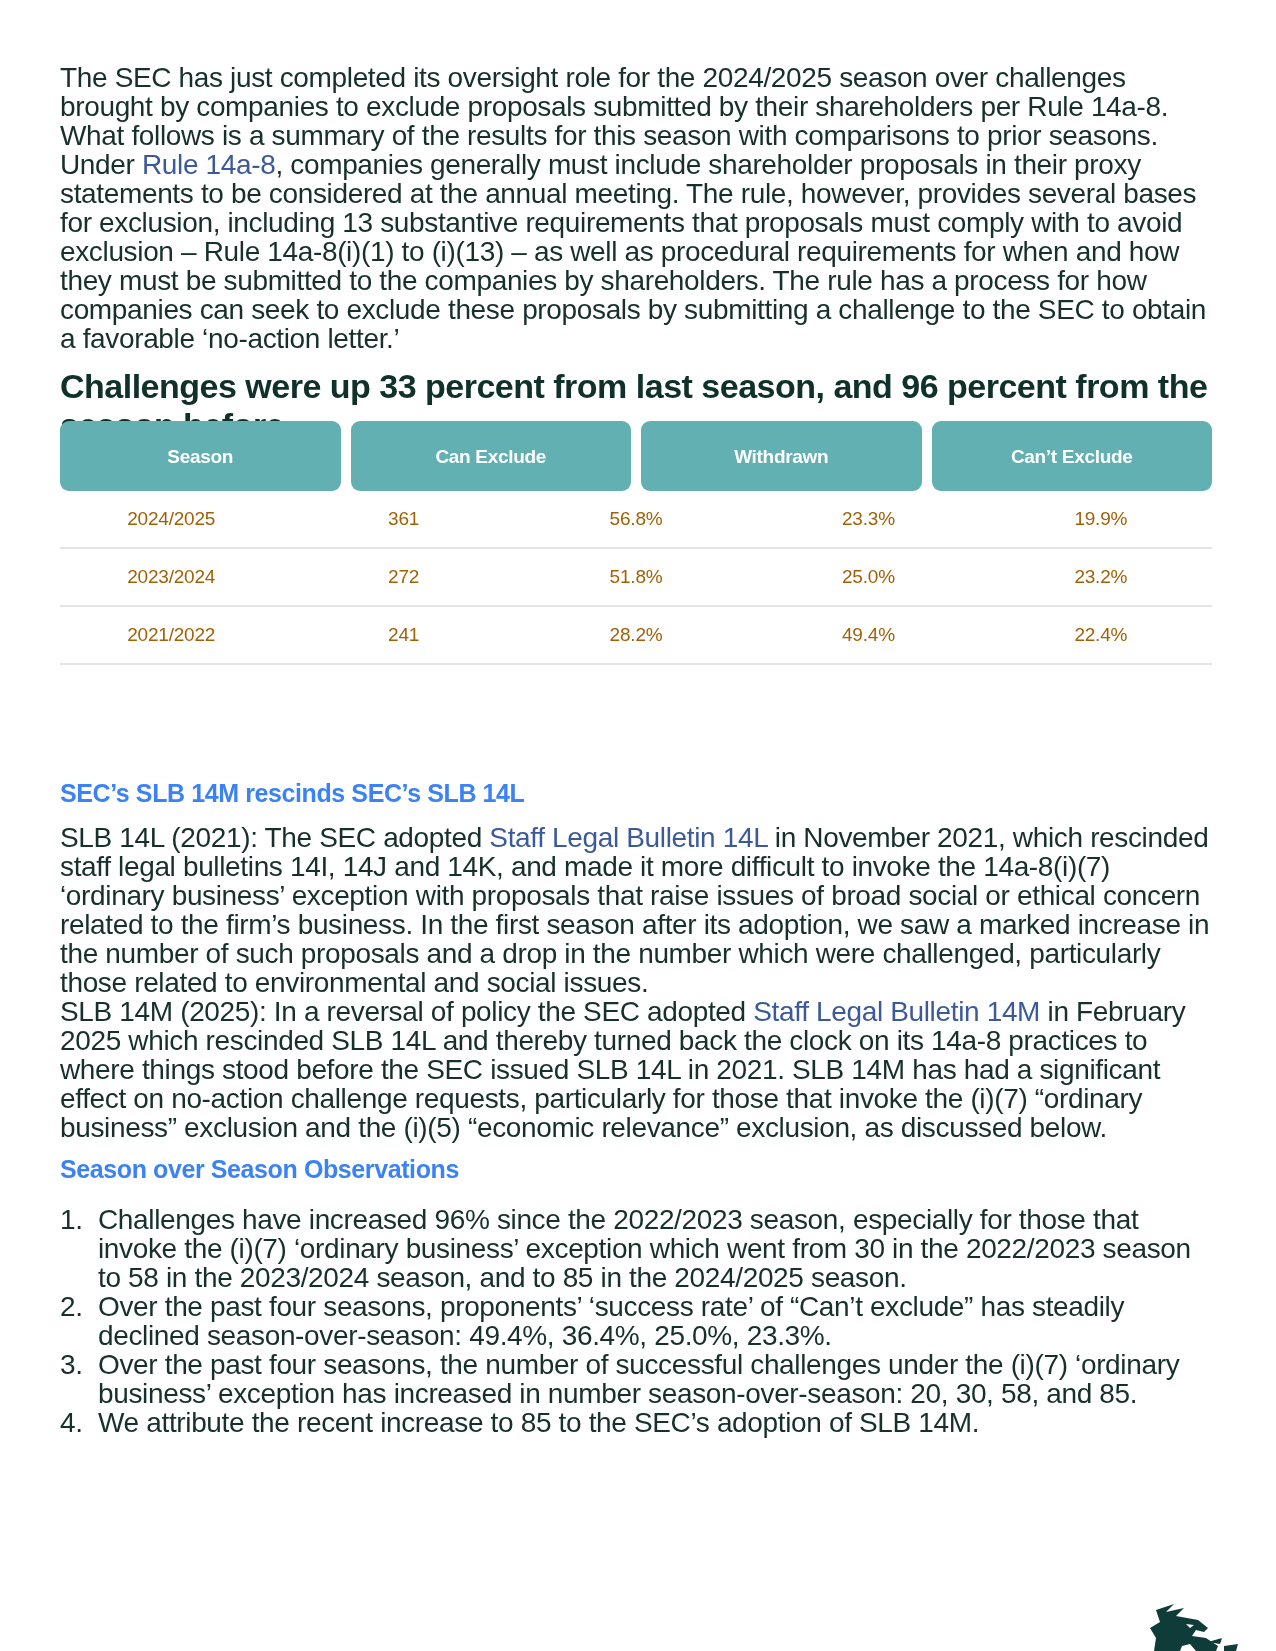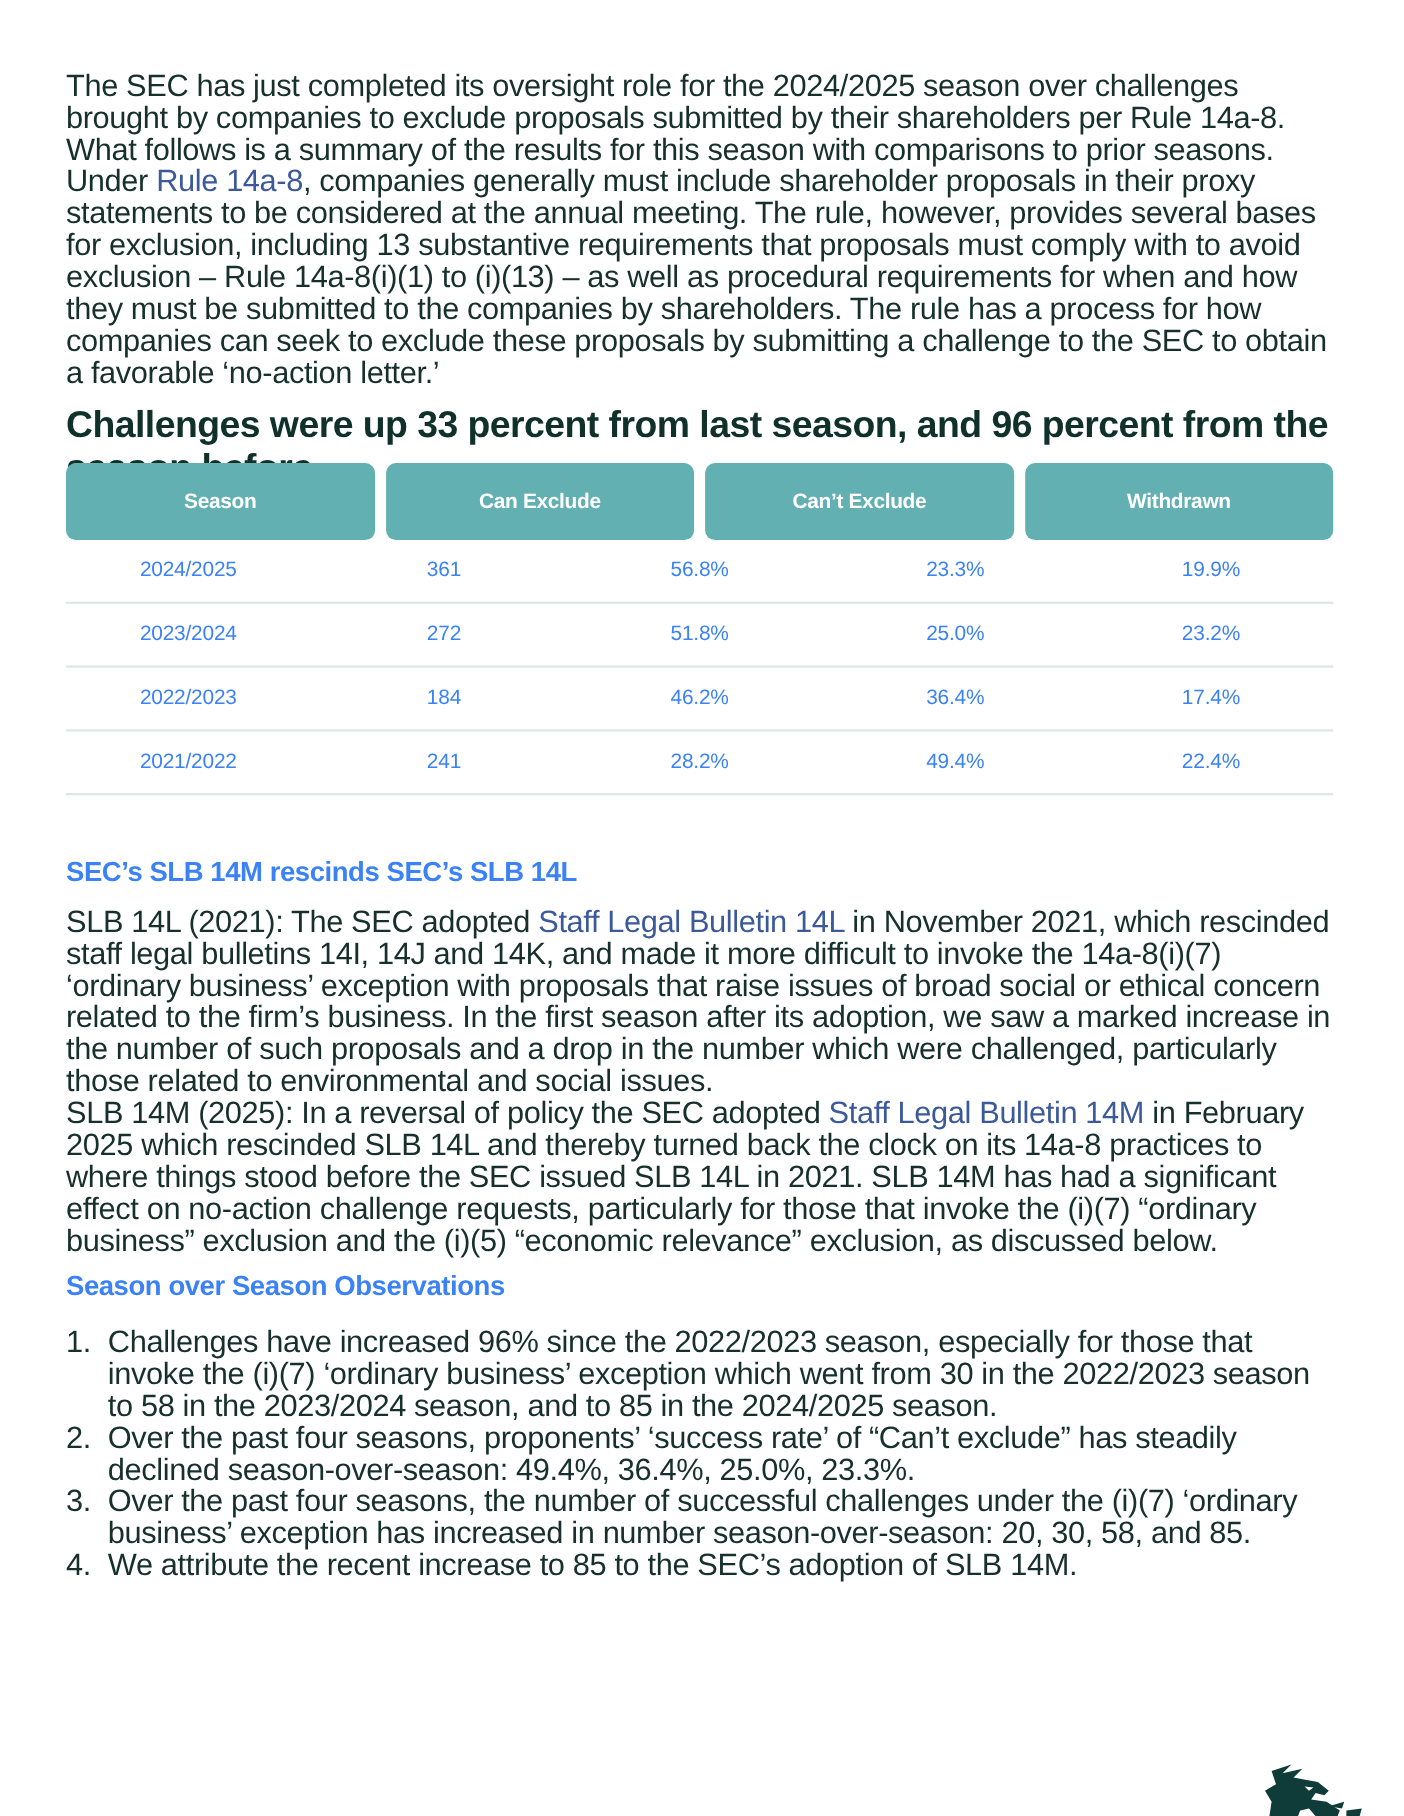--- a/index.html
+++ b/index.html
@@ -47,21 +47,21 @@
   .tr {
     display: flex; gap: 10px;
     height: 58px;
     border-bottom: 2px solid #e2e5e4;
     align-items: center;
   }
   .td {
     flex: 1 1 0;
     text-align: center;
     font-size: 19px;
-    color: #3b82f6;
+    color: #a16207;
     letter-spacing: -0.2px;
   }
   .h2 {
     position: absolute; left: 60px;
     font-size: 25px; font-weight: bold; letter-spacing: -0.4px;
     color: #3b82f6;
   }
   .sec2 { position: absolute; left: 60px; top: 823px; width: 1160px; }
   .obs-list { position: absolute; left: 60px; top: 1205px; width: 1160px; list-style: none; }
   .obs-item { display: flex; }
@@ -76,43 +76,36 @@
   <p class="para">The SEC has just completed its oversight role for the 2024/2025 season over challenges brought by companies to exclude proposals submitted by their shareholders per Rule 14a-8. What follows is a summary of the results for this season with comparisons to prior seasons.</p>
   <p class="para"><span>Under </span><a class="link">Rule 14a-8</a><span>, companies generally must include shareholder proposals in their proxy statements to be considered at the annual meeting. The rule, however, provides several bases for exclusion, including 13 substantive requirements that proposals must comply with to avoid exclusion – Rule 14a-8(i)(1) to (i)(13) – as well as procedural requirements for when and how they must be submitted to the companies by shareholders. The rule has a process for how companies can seek to exclude these proposals by submitting a challenge to the SEC to obtain a favorable ‘no-action letter.’</span></p>
 </div>
 
 <h2 class="h-table">Challenges were up 33 percent from last season, and 96 percent  from the season before</h2>
 
 <div class="table-wrap">
   <div class="thead">
     <div class="th">Season</div>
     <div class="th">Can Exclude</div>
+    <div class="th">Withdrawn</div>
     <div class="th">Can’t Exclude</div>
-    <div class="th">Withdrawn</div>
   </div>
   <div class="tr">
     <div class="td">2024/2025</div>
     <div class="td">361</div>
     <div class="td">56.8%</div>
     <div class="td">23.3%</div>
     <div class="td">19.9%</div>
   </div>
   <div class="tr">
     <div class="td">2023/2024</div>
     <div class="td">272</div>
     <div class="td">51.8%</div>
     <div class="td">25.0%</div>
     <div class="td">23.2%</div>
-  </div>
-  <div class="tr">
-    <div class="td">2022/2023</div>
-    <div class="td">184</div>
-    <div class="td">46.2%</div>
-    <div class="td">36.4%</div>
-    <div class="td">17.4%</div>
   </div>
   <div class="tr">
     <div class="td">2021/2022</div>
     <div class="td">241</div>
     <div class="td">28.2%</div>
     <div class="td">49.4%</div>
     <div class="td">22.4%</div>
   </div>
 </div>
 

